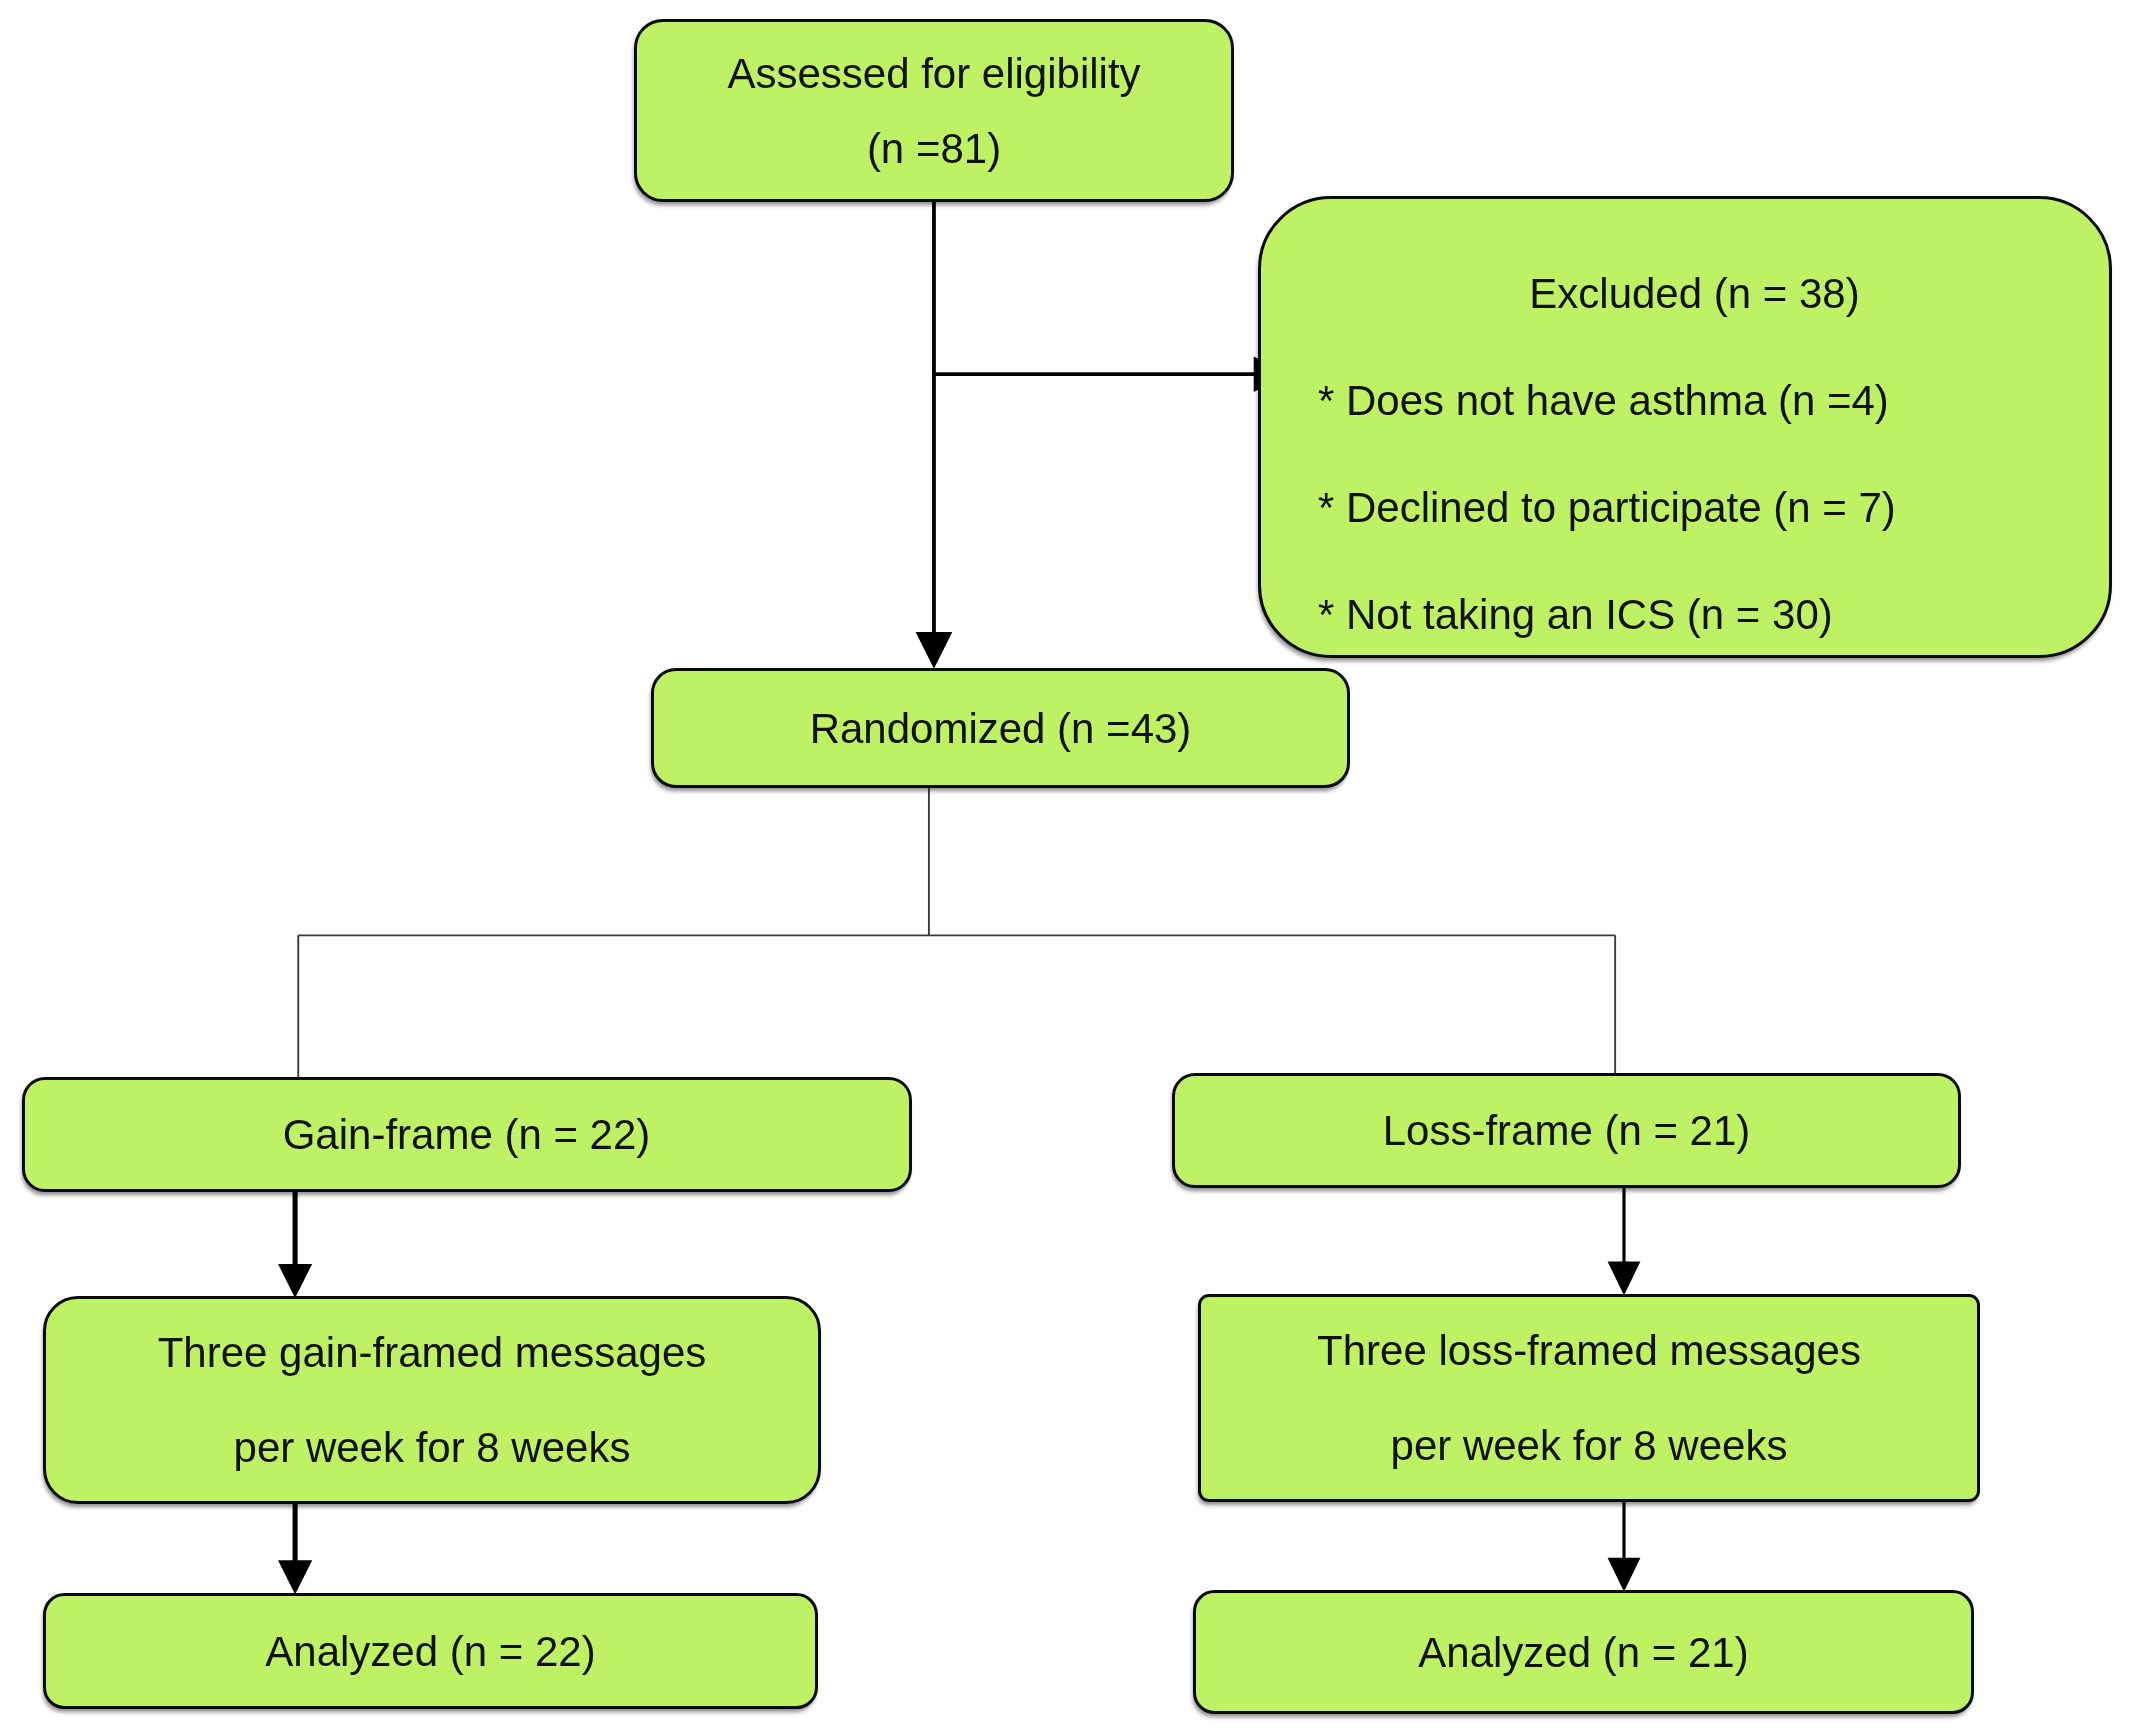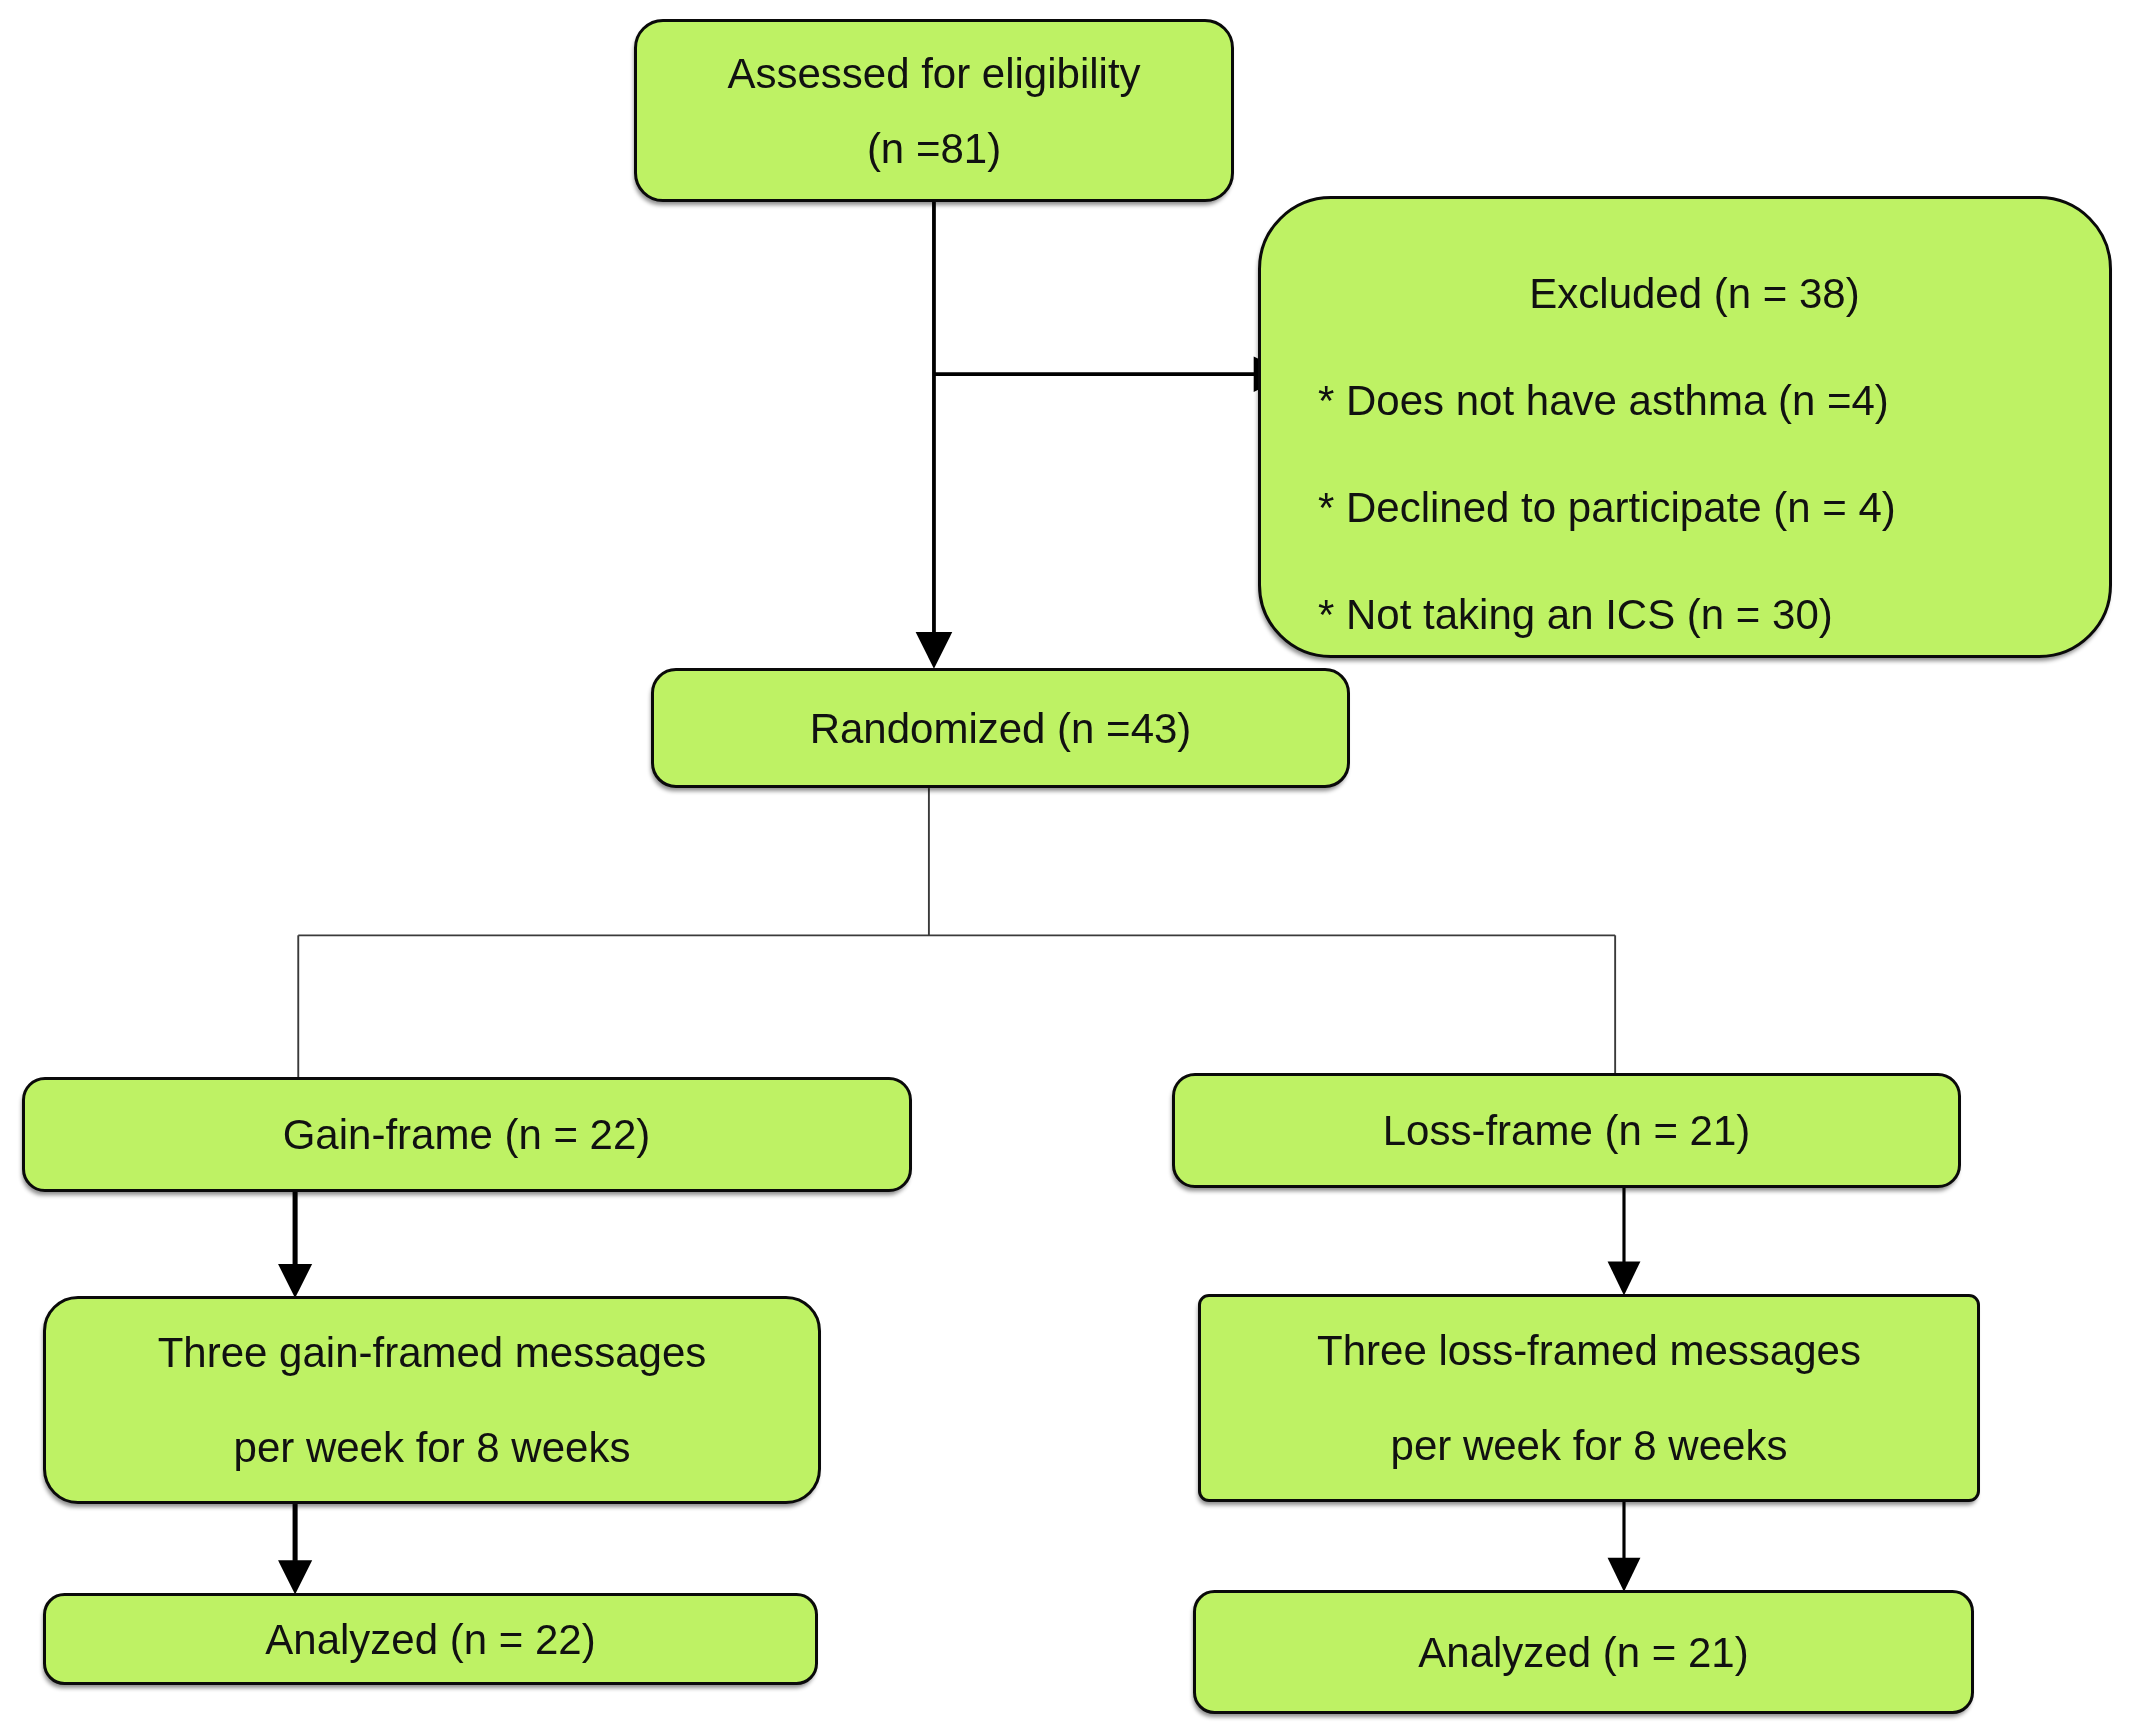--- a/index.html
+++ b/index.html
@@ -46,21 +46,21 @@
   }
   .excluded-title { text-align: center; margin-bottom: 63px; }
   .excluded-item  { margin-bottom: 63px; white-space: nowrap; }
   .excluded-item:last-child { margin-bottom: 16px; }
 
   .randomized     { left: 651px; top: 668px; width:  699px; height: 120px; border-radius: 25px; }
   .gain-frame     { left:   21.5px; top: 1077px; width: 890px; height: 115px; border-radius: 23px; }
   .loss-frame     { left: 1172px; top: 1073px; width: 789px; height: 115px; border-radius: 23px; }
   .gain-messages  { left:   43px; top: 1296px; width: 778px; height: 208px; border-radius: 35px; line-height: 95px; }
   .loss-messages  { left: 1198px; top: 1294px; width: 782px; height: 208px; border-radius: 11px; line-height: 95px; }
-  .gain-analyzed  { left:   43px; top: 1593px; width: 775px; height: 92px; border-radius: 21.5px; }
+  .gain-analyzed  { left:   43px; top: 1593px; width: 775px; height: 116px; border-radius: 21.5px; }
   .loss-analyzed  { left: 1193px; top: 1590px; width: 781px; height: 124px; border-radius: 21.5px; }
 </style>
 </head>
 <body>
 
 <div class="canvas">
 
   <svg class="connectors" width="2151" height="1731" viewBox="0 0 3404 2739" xmlns="http://www.w3.org/2000/svg">
 
     <line x1="1478" y1="316" x2="1478" y2="1008" stroke="#000000" stroke-width="6"></line>
@@ -88,21 +88,21 @@
   </svg>
 
   <div class="box assessed">
     <div class="line">Assessed for eligibility</div>
     <div class="line">(n =81)</div>
   </div>
 
   <div class="box excluded">
     <div class="excluded-title">Excluded (n = 38)</div>
     <div class="excluded-item">* Does not have asthma (n =4)</div>
-    <div class="excluded-item">* Declined to participate (n = 4)</div>
+    <div class="excluded-item">* Declined to participate (n = 7)</div>
     <div class="excluded-item">* Not taking an ICS (n = 30)</div>
   </div>
 
   <div class="box randomized">
     <div class="line">Randomized (n =43)</div>
   </div>
 
   <div class="box gain-frame">
     <div class="line">Gain-frame (n = 22)</div>
   </div>

